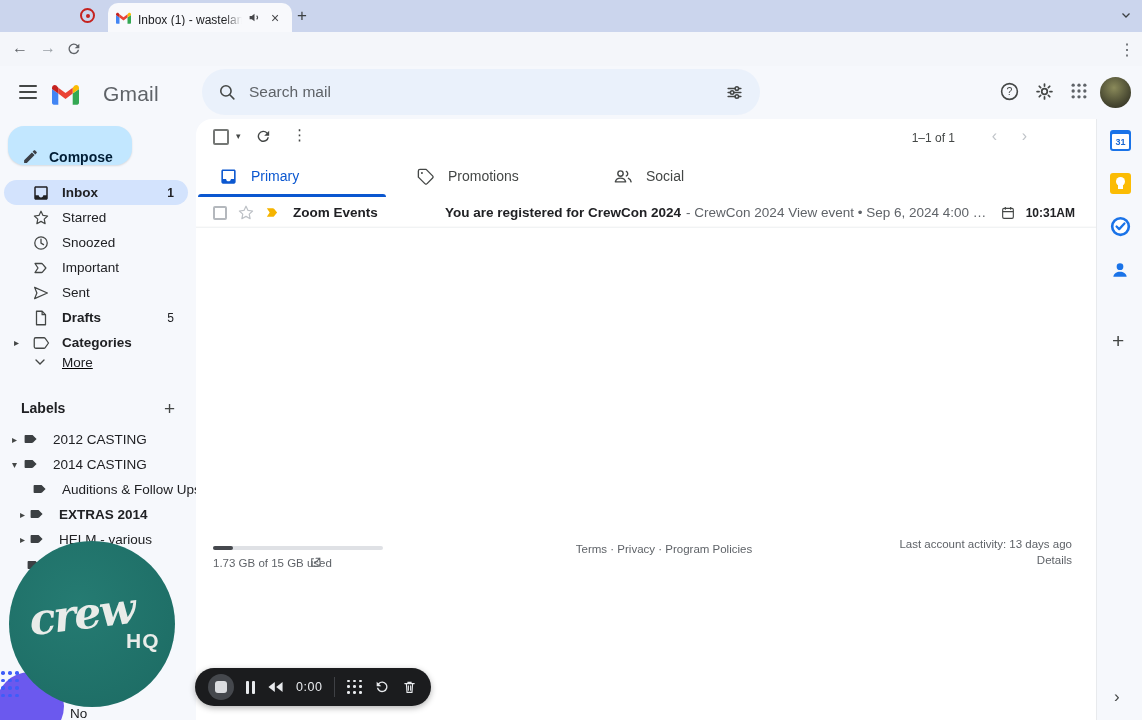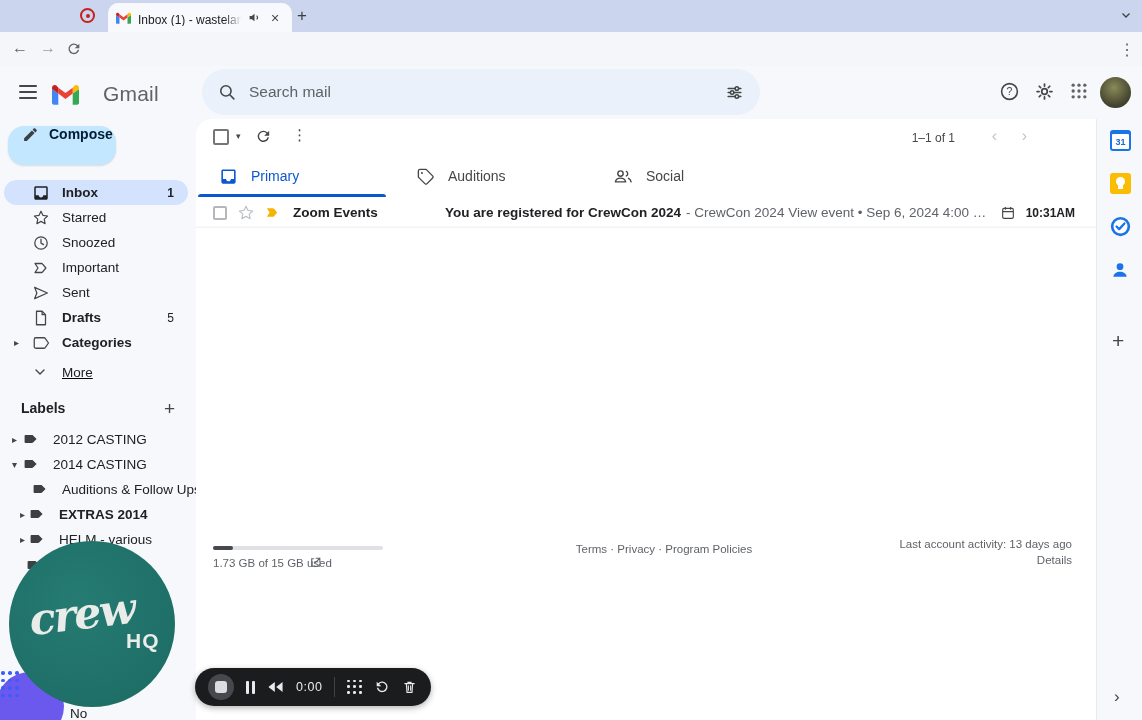--- a/index.html
+++ b/index.html
@@ -35,21 +35,21 @@
   #hamburger span { display:block; height:2px; background:#444746; border-radius:1px; }
   #gmail-logo { position:absolute; left:52px; top:82px; display:flex; align-items:center; gap:24px; }
   #gmail-word { font-size:21px; color:#5f6368; letter-spacing:.2px; }
   #searchbar { position:absolute; left:202px; top:69px; width:558px; height:46px; background:#eaf1fb; border-radius:23px; display:flex; align-items:center; padding:0 16px; }
   #search-input { flex:1; border:none; outline:none; background:transparent; font-size:15.5px; color:#202124; margin-left:12px; font-family:"Liberation Sans",sans-serif; }
   #search-input::placeholder { color:#5f6368; }
   .hdr-ico { position:absolute; top:81px; width:22px; height:22px; }
   #g-avatar { position:absolute; left:1100px; top:77px; width:31px; height:31px; border-radius:50%; background:radial-gradient(circle at 45% 35%, #8a8a5a, #4b4b33 60%, #26261c); }
 
   
-  #compose { position:absolute; left:8px; top:126px; width:108px; height:39px; background:#c2e7ff; border-radius:16px; display:flex; align-items:flex-start; padding-left:14px; gap:10px; box-shadow:0 1px 2px rgba(0,0,0,.12); }
+  #compose { position:absolute; left:8px; top:126px; width:124px; height:39px; background:#c2e7ff; border-radius:16px; display:flex; align-items:flex-end; padding-left:14px; gap:10px; box-shadow:0 1px 2px rgba(0,0,0,.12); }
   #compose-label { font-size:14px; font-weight:bold; color:#001d35; }
   .nav-row { position:absolute; left:4px; width:184px; height:25px; display:flex; align-items:center; padding:0 14px 0 28px; border-radius:14px; }
   .nav-row.sel { background:#d3e3fd; }
   .nav-ico { width:18px; height:18px; flex:0 0 18px; margin-right:12px; }
   .nav-label { font-size:13.5px; color:#202124; flex:1; white-space:nowrap; }
   .bold { font-weight:bold; }
   .nav-count { font-size:12px; color:#202124; }
   .lbl-arrow { position:absolute; font-size:10px; color:#444746; }
   #labels-hdr { position:absolute; left:21px; top:400px; font-size:14px; font-weight:bold; color:#202124; }
   #labels-add { position:absolute; left:164px; top:398px; font-size:19px; color:#444746; }
@@ -314,21 +314,21 @@
   </div>
   <div class="nav-row" style="top:330px;">
     <span class="lbl-arrow" style="left:10px;">▸</span>
     <span class="nav-ico">
         <svg width="18" height="18" viewBox="0 0 24 24">
           <path d="M17.6 5.8c-.4-.5-1-.8-1.6-.8H5c-1.1 0-2 .9-2 2v10c0 1.1.9 2 2 2h11c.6 0 1.2-.3 1.6-.8L22 12l-4.4-6.2z" fill="none" stroke="#444746" stroke-width="1.7" stroke-linejoin="round"></path>
         </svg>
       </span>
     <span class="nav-label bold">Categories</span>
   </div>
-  <div class="nav-row" style="top:360px;text-decoration:underline;">
+  <div class="nav-row" style="top:350px;text-decoration:underline;">
     <span class="nav-ico">
         <svg width="16" height="16" viewBox="0 0 24 24">
           <path fill="none" stroke="#444746" stroke-width="2" stroke-linecap="round" d="M6 9l6 6 6-6"></path>
         </svg>
       </span>
     <span class="nav-label">More</span>
   </div>
 
   <div id="labels-hdr">Labels</div>
   <div id="labels-add">+</div>
@@ -418,21 +418,21 @@
           </span>
         <span class="mt-label">Primary</span>
       </div>
       <div class="mail-tab">
         <span>
             <svg width="19" height="19" viewBox="0 0 24 24">
               <path d="M21 11.2L12.8 3H5c-1.1 0-2 .9-2 2v7.8L11.2 21c.8.8 2 .8 2.8 0l7-7c.8-.8.8-2 0-2.8z" fill="none" stroke="#444746" stroke-width="1.7" stroke-linejoin="round"></path>
               <circle cx="7.5" cy="7.5" r="1.3" fill="#444746"></circle>
             </svg>
           </span>
-        <span class="mt-label">Auditions</span>
+        <span class="mt-label">Promotions</span>
       </div>
       <div class="mail-tab">
         <span>
             <svg width="20" height="20" viewBox="0 0 24 24" fill="none" stroke="#444746" stroke-width="1.7">
               <circle cx="9" cy="9" r="3.2"></circle>
               <path d="M2.8 19c.7-3 3.3-4.5 6.2-4.5s5.5 1.5 6.2 4.5z" stroke-linejoin="round"></path>
               <path d="M16 6.5a3 3 0 0 1 0 5.4M18.5 14.8c1.7.7 2.8 2 3.2 4.2" stroke-linecap="round"></path>
             </svg>
           </span>
         <span class="mt-label">Social</span>

